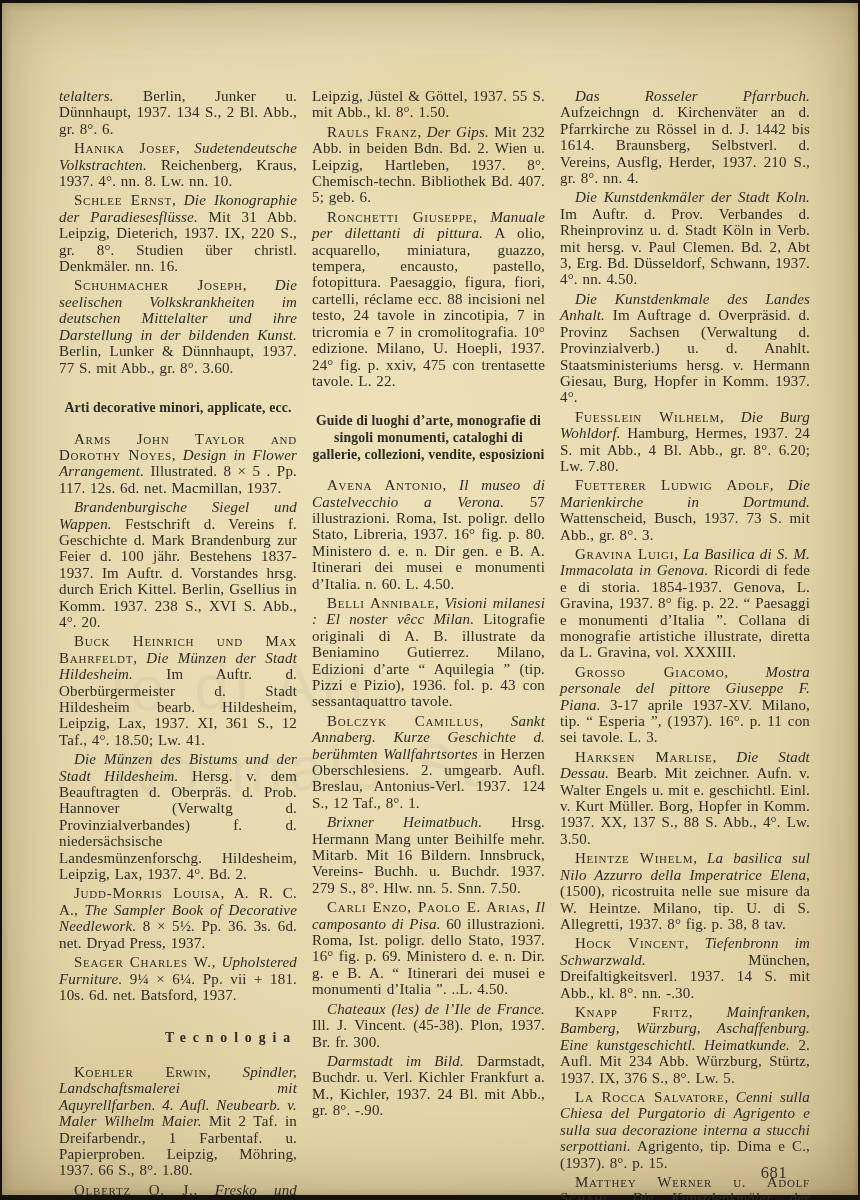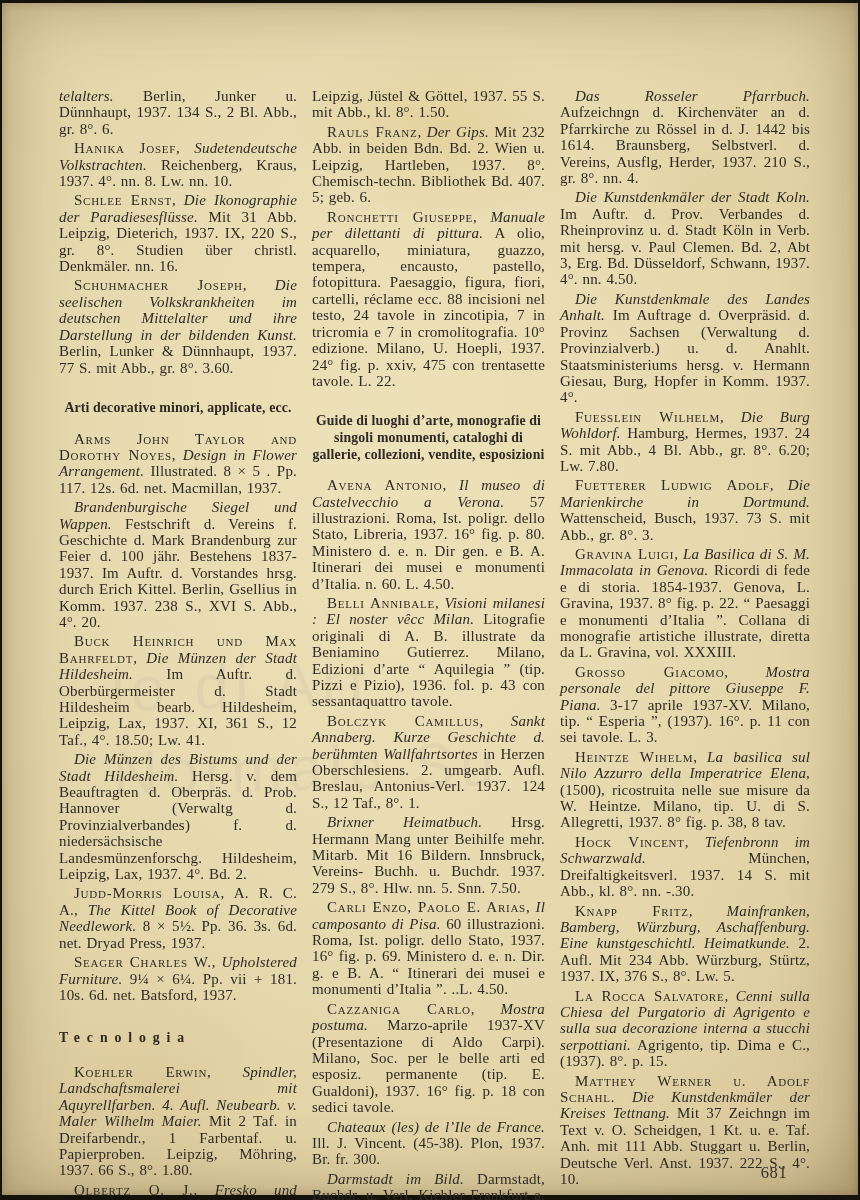--- a/index.html
+++ b/index.html
@@ -47,21 +47,21 @@
     font-size:15px; line-height:16.4px; letter-spacing:.012em; word-spacing:.05em;
   }
   p.entry.noindent { text-indent:0; }
   .sc { font-variant:small-caps; letter-spacing:.05em; }
   .it { font-style:italic; }
   p.heading {
     font-weight:bold; text-align:center;
     margin:24px 0 14px 0; font-size:13.8px; line-height:16.6px; letter-spacing:.01em;
   }
   p.heading_spaced {
-    font-weight:bold; text-align:left; letter-spacing:.5em;
+    font-weight:bold; text-align:right; letter-spacing:.5em;
     margin:27px 0 17px 0; font-size:13.8px; line-height:16.6px;
   }
   .page-number {
     position:absolute; left:742px; top:1160px; width:60px; text-align:center;
     font-size:16.5px; color:#35312a; letter-spacing:.04em;
   }
 </style>
 </head>
 <body>
 
@@ -79,48 +79,48 @@
     <div class="col col-1">
         <p class="entry noindent"><span class="it">telalters.</span><span> Berlin, Junker u. Dünnhaupt, 1937. 134 S., 2 Bl. Abb., gr. 8°. 6.</span></p>
         <p class="entry"><span class="sc">Hanika Josef</span><span>, </span><span class="it">Sudetendeutsche Volkstrachten.</span><span> Reichenberg, Kraus, 1937. 4°. nn. 8. Lw. nn. 10.</span></p>
         <p class="entry"><span class="sc">Schlee Ernst</span><span>, </span><span class="it">Die Ikonographie der Paradiesesflüsse.</span><span> Mit 31 Abb. Leipzig, Dieterich, 1937. IX, 220 S., gr. 8°. Studien über christl. Denkmäler. nn. 16.</span></p>
         <p class="entry"><span class="sc">Schuhmacher Joseph</span><span>, </span><span class="it">Die seelischen Volkskrankheiten im deutschen Mittelalter und ihre Darstellung in der bildenden Kunst.</span><span> Berlin, Lunker &amp; Dünnhaupt, 1937. 77 S. mit Abb., gr. 8°. 3.60.</span></p>
         <p class="heading"><span>Arti decorative minori, applicate, ecc.</span></p>
         <p class="entry"><span class="sc">Arms John Taylor and Dorothy Noyes</span><span>, </span><span class="it">Design in Flower Arrangement.</span><span> Illustrated. 8 × 5 . Pp. 117. 12s. 6d. net. Macmillan, 1937.</span></p>
         <p class="entry"><span class="it">Brandenburgische Siegel und Wappen.</span><span> Festschrift d. Vereins f. Geschichte d. Mark Brandenburg zur Feier d. 100 jähr. Bestehens 1837-1937. Im Auftr. d. Vorstandes hrsg. durch Erich Kittel. Berlin, Gsellius in Komm. 1937. 238 S., XVI S. Abb., 4°. 20.</span></p>
         <p class="entry"><span class="sc">Buck Heinrich und Max Bahrfeldt</span><span>, </span><span class="it">Die Münzen der Stadt Hildesheim.</span><span> Im Auftr. d. Oberbürgermeister d. Stadt Hildesheim bearb. Hildesheim, Leipzig, Lax, 1937. XI, 361 S., 12 Taf., 4°. 18.50; Lw. 41.</span></p>
         <p class="entry"><span class="it">Die Münzen des Bistums und der Stadt Hildesheim.</span><span> Hersg. v. dem Beauftragten d. Oberpräs. d. Prob. Hannover (Verwaltg d. Provinzialverbandes) f. d. niedersächsische Landesmünzenforschg. Hildesheim, Leipzig, Lax, 1937. 4°. Bd. 2.</span></p>
-        <p class="entry"><span class="sc">Judd-Morris Louisa</span><span>, A. R. C. A., </span><span class="it">The Kittel Book of Decorative Needlework.</span><span> 8 × 5½. Pp. 36. 3s. 6d. net. Dryad Press, 1937.</span></p>
+        <p class="entry"><span class="sc">Judd-Morris Louisa</span><span>, A. R. C. A., </span><span class="it">The Sampler Book of Decorative Needlework.</span><span> 8 × 5½. Pp. 36. 3s. 6d. net. Dryad Press, 1937.</span></p>
         <p class="entry"><span class="sc">Seager Charles W.</span><span>, </span><span class="it">Upholstered Furniture.</span><span> 9¼ × 6¼. Pp. vii + 181. 10s. 6d. net. Batsford, 1937.</span></p>
         <p class="heading_spaced"><span>Tecnologia</span></p>
         <p class="entry"><span class="sc">Koehler Erwin</span><span>, </span><span class="it">Spindler, Landschaftsmalerei mit Aquyrellfarben. 4. Aufl. Neubearb. v. Maler Wilhelm Maier.</span><span> Mit 2 Taf. in Dreifarbendr., 1 Farbentaf. u. Papierproben. Leipzig, Möhring, 1937. 66 S., 8°. 1.80.</span></p>
         <p class="entry"><span class="sc">Olbertz O. J.</span><span>, </span><span class="it">Fresko und Sgraffito.</span><span> Prakt. Anweisg f. ihre Technik u. Gestaltg.</span></p>
       </div>
     <div class="col col-2">
         <p class="entry noindent"><span>Leipzig, Jüstel &amp; Göttel, 1937. 55 S. mit Abb., kl. 8°. 1.50.</span></p>
         <p class="entry"><span class="sc">Rauls Franz</span><span>, </span><span class="it">Der Gips.</span><span> Mit 232 Abb. in beiden Bdn. Bd. 2. Wien u. Leipzig, Hartleben, 1937. 8°. Chemisch-techn. Bibliothek Bd. 407. 5; geb. 6.</span></p>
         <p class="entry"><span class="sc">Ronchetti Giuseppe</span><span>, </span><span class="it">Manuale per dilettanti di pittura.</span><span> A olio, acquarello, miniatura, guazzo, tempera, encausto, pastello, fotopittura. Paesaggio, figura, fiori, cartelli, réclame ecc. 88 incisioni nel testo, 24 tavole in zincotipia, 7 in tricromia e 7 in cromolitografia. 10° edizione. Milano, U. Hoepli, 1937. 24° fig. p. xxiv, 475 con trentasette tavole. L. 22.</span></p>
         <p class="heading"><span>Guide di luoghi d’arte, monografie di singoli monumenti, cataloghi di gallerie, collezioni, vendite, esposizioni</span></p>
         <p class="entry"><span class="sc">Avena Antonio</span><span>, </span><span class="it">Il museo di Castelvecchio a Verona.</span><span> 57 illustrazioni. Roma, Ist. poligr. dello Stato, Libreria, 1937. 16° fig. p. 80. Ministero d. e. n. Dir gen. e B. A. Itinerari dei musei e monumenti d’Italia. n. 60. L. 4.50.</span></p>
         <p class="entry"><span class="sc">Belli Annibale</span><span>, </span><span class="it">Visioni milanesi : El noster vêcc Milan.</span><span> Litografie originali di A. B. illustrate da Beniamino Gutierrez. Milano, Edizioni d’arte “ Aquilegia ” (tip. Pizzi e Pizio), 1936. fol. p. 43 con sessantaquattro tavole.</span></p>
         <p class="entry"><span class="sc">Bolczyk Camillus</span><span>, </span><span class="it">Sankt Annaberg. Kurze Geschichte d. berühmten Wallfahrtsortes</span><span> in Herzen Oberschlesiens. 2. umgearb. Aufl. Breslau, Antonius-Verl. 1937. 124 S., 12 Taf., 8°. 1.</span></p>
         <p class="entry"><span class="it">Brixner Heimatbuch.</span><span> Hrsg. Hermann Mang unter Beihilfe mehr. Mitarb. Mit 16 Bildern. Innsbruck, Vereins- Buchh. u. Buchdr. 1937. 279 S., 8°. Hlw. nn. 5. Snn. 7.50.</span></p>
         <p class="entry"><span class="sc">Carli Enzo, Paolo E. Arias</span><span>, </span><span class="it">Il camposanto di Pisa.</span><span> 60 illustrazioni. Roma, Ist. poligr. dello Stato, 1937. 16° fig. p. 69. Ministero d. e. n. Dir. g. e B. A. “ Itinerari dei musei e monumenti d’Italia ”. ..L. 4.50.</span></p>
-        <p class="entry"><span class="sc">Cazzaniga Carlo</span><span>, </span><span class="it">Mostra postuma.</span><span> Marzo-aprile 1937-XV (Presentazione di Aldo Carpi). Milano, Soc. per le belle arti ed esposiz. permanente (tip. E. Gualdoni), 1937. 16° fig. p. 18 con sedici tavole.</span></p>
         <p class="entry"><span class="it">Chateaux (les) de l’Ile de France.</span><span> Ill. J. Vincent. (45-38). Plon, 1937. Br. fr. 300.</span></p>
         <p class="entry"><span class="it">Darmstadt im Bild.</span><span> Darmstadt, Buchdr. u. Verl. Kichler Frankfurt a. M., Kichler, 1937. 24 Bl. mit Abb., gr. 8°. -.90.</span></p>
       </div>
     <div class="col col-3">
         <p class="entry"><span class="it">Das Rosseler Pfarrbuch.</span><span> Aufzeichngn d. Kirchenväter an d. Pfarrkirche zu Rössel in d. J. 1442 bis 1614. Braunsberg, Selbstverl. d. Vereins, Ausflg, Herder, 1937. 210 S., gr. 8°. nn. 4.</span></p>
         <p class="entry"><span class="it">Die Kunstdenkmäler der Stadt Koln.</span><span> Im Auftr. d. Prov. Verbandes d. Rheinprovinz u. d. Stadt Köln in Verb. mit hersg. v. Paul Clemen. Bd. 2, Abt 3, Erg. Bd. Düsseldorf, Schwann, 1937. 4°. nn. 4.50.</span></p>
         <p class="entry"><span class="it">Die Kunstdenkmale des Landes Anhalt.</span><span> Im Auftrage d. Overpräsid. d. Provinz Sachsen (Verwaltung d. Provinzialverb.) u. d. Anahlt. Staatsministeriums hersg. v. Hermann Giesau, Burg, Hopfer in Komm. 1937. 4°.</span></p>
         <p class="entry"><span class="sc">Fuesslein Wilhelm</span><span>, </span><span class="it">Die Burg Wohldorf.</span><span> Hamburg, Hermes, 1937. 24 S. mit Abb., 4 Bl. Abb., gr. 8°. 6.20; Lw. 7.80.</span></p>
         <p class="entry"><span class="sc">Fuetterer Ludwig Adolf</span><span>, </span><span class="it">Die Marienkirche in Dortmund.</span><span> Wattenscheid, Busch, 1937. 73 S. mit Abb., gr. 8°. 3.</span></p>
         <p class="entry"><span class="sc">Gravina Luigi</span><span>, </span><span class="it">La Basilica di S. M. Immacolata in Genova.</span><span> Ricordi di fede e di storia. 1854-1937. Genova, L. Gravina, 1937. 8° fig. p. 22. “ Paesaggi e monumenti d’Italia ”. Collana di monografie artistiche illustrate, diretta da L. Gravina, vol. XXXIII.</span></p>
         <p class="entry"><span class="sc">Grosso Giacomo</span><span>, </span><span class="it">Mostra personale del pittore Giuseppe F. Piana.</span><span> 3-17 aprile 1937-XV. Milano, tip. “ Esperia ”, (1937). 16°. p. 11 con sei tavole. L. 3.</span></p>
+        <p class="entry"><span class="sc">Harksen Marlise</span><span>, </span><span class="it">Die Stadt Dessau.</span><span> Bearb. Mit zeichner. Aufn. v. Walter Engels u. mit e. geschichtl. Einl. v. Kurt Müller. Borg, Hopfer in Komm. 1937. XX, 137 S., 88 S. Abb., 4°. Lw. 3.50.</span></p>
         <p class="entry"><span class="sc">Heintze Wihelm</span><span>, </span><span class="it">La basilica sul Nilo Azzurro della Imperatrice Elena,</span><span> (1500), ricostruita nelle sue misure da W. Heintze. Milano, tip. U. di S. Allegretti, 1937. 8° fig. p. 38, 8 tav.</span></p>
         <p class="entry"><span class="sc">Hock Vincent</span><span>, </span><span class="it">Tiefenbronn im Schwarzwald.</span><span> München, Dreifaltigkeitsverl. 1937. 14 S. mit Abb., kl. 8°. nn. -.30.</span></p>
         <p class="entry"><span class="sc">Knapp Fritz</span><span>, </span><span class="it">Mainfranken, Bamberg, Würzburg, Aschaffenburg. Eine kunstgeschichtl. Heimatkunde.</span><span> 2. Aufl. Mit 234 Abb. Würzburg, Stürtz, 1937. IX, 376 S., 8°. Lw. 5.</span></p>
         <p class="entry"><span class="sc">La Rocca Salvatore</span><span>, </span><span class="it">Cenni sulla Chiesa del Purgatorio di Agrigento e sulla sua decorazione interna a stucchi serpottiani.</span><span> Agrigento, tip. Dima e C., (1937). 8°. p. 15.</span></p>
         <p class="entry"><span class="sc">Matthey Werner u. Adolf Schahl</span><span>. </span><span class="it">Die Kunstdenkmäler der Kreises Tettnang.</span><span> Mit 37 Zeichngn im Text v. O. Scheidgen, 1 Kt. u. e. Taf. Anh. mit 111 Abb. Stuggart u. Berlin, Deutsche Verl. Anst. 1937. 222 S., 4°. 10.</span></p>
       </div>
   </div>
 
   <div class="page-number">681</div>
 </div>

